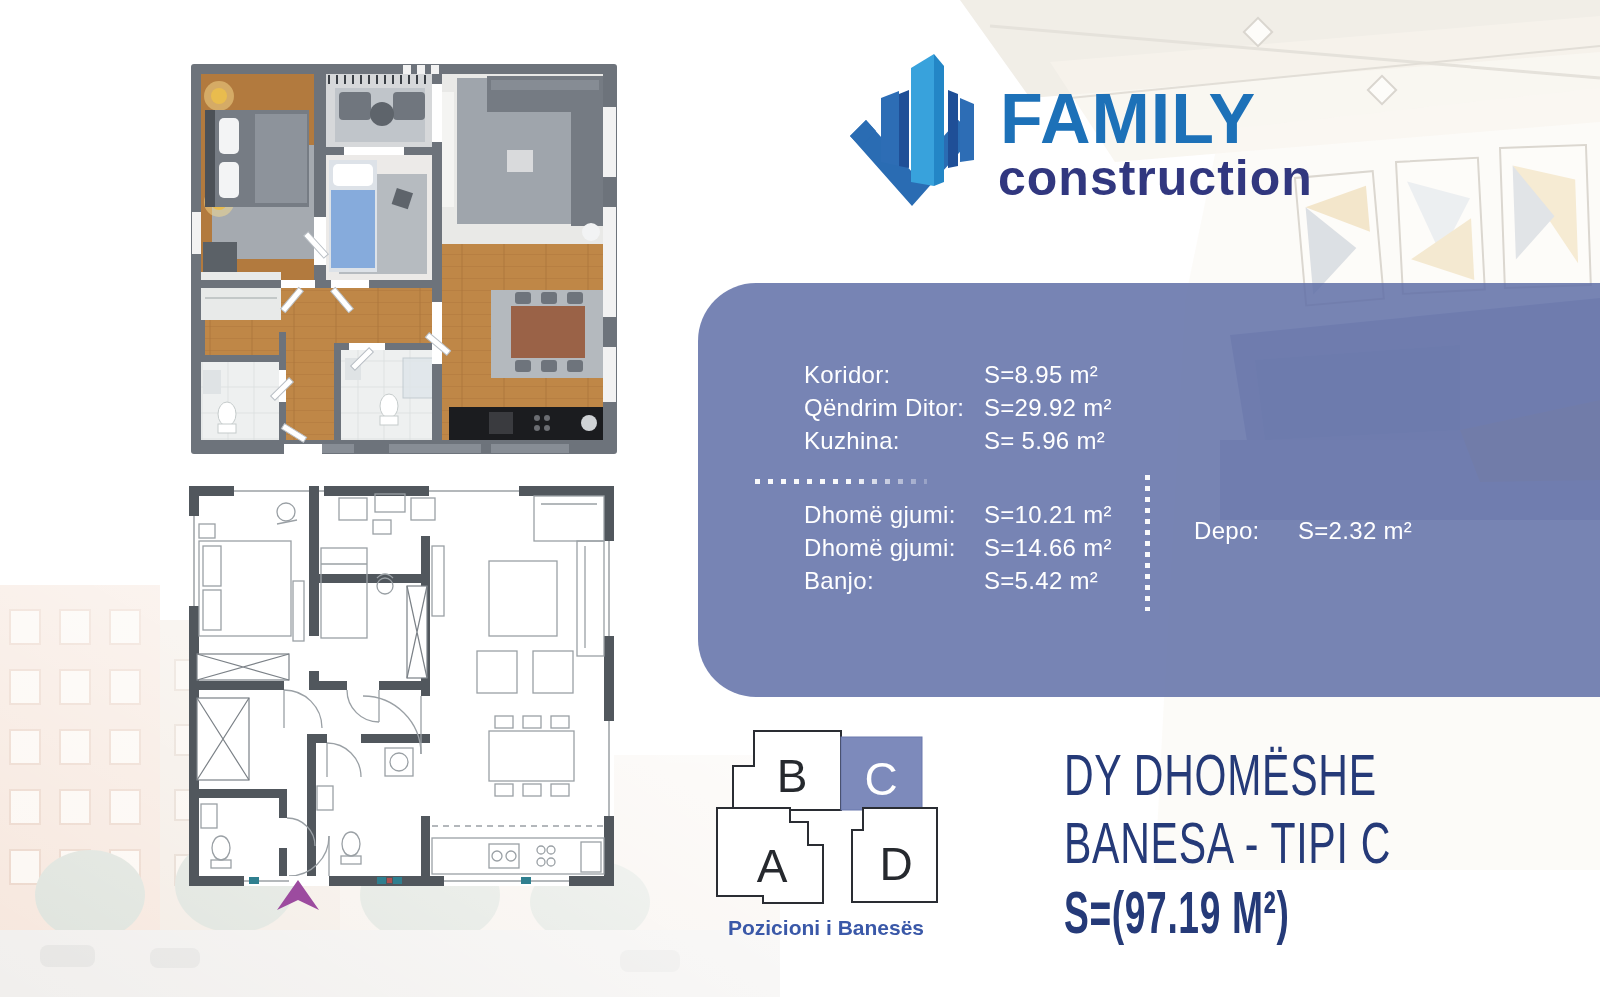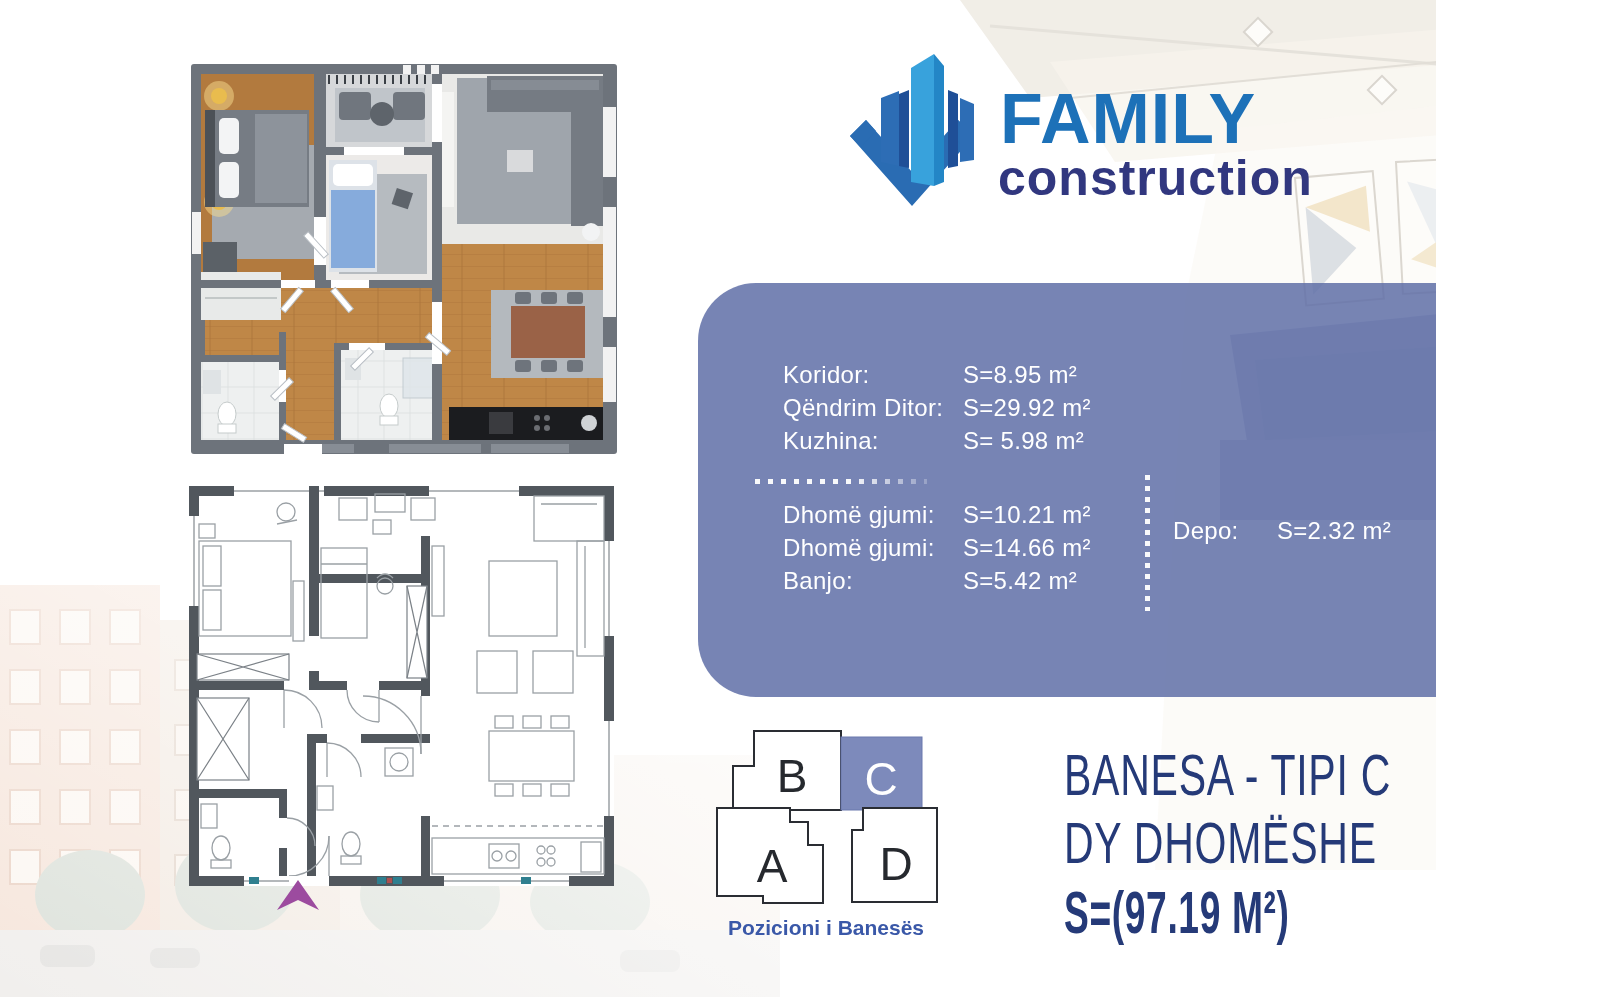--- a/index.html
+++ b/index.html
@@ -1,31 +1,31 @@
 <!DOCTYPE html>
 <html><head>
 <meta charset="utf-8">
 <style>
   html,body{margin:0;padding:0;background:#ffffff;}
-  .page{position:relative;width:1436px;height:997px;overflow:hidden;background:#ffffff;
+  .page{position:relative;width:1600px;height:997px;overflow:hidden;background:#ffffff;
         font-family:"Liberation Sans",sans-serif;}
   .abs{position:absolute;}
   svg{display:block;}
 
   
   .logo-icon{left:836px;top:46px;width:152px;height:184px;}
   .brand-name{left:1000px;top:84px;font-size:70px;font-weight:700;color:#1d71b8;letter-spacing:1px;line-height:70px;}
   .brand-tagline{left:998px;top:152px;font-size:50px;font-weight:600;color:#31377f;letter-spacing:1px;line-height:52px;}
 
   
   .panel{left:698px;top:283px;width:902px;height:414px;background:rgba(95,110,167,0.85);
          border-radius:58px 0 0 58px;}
   .panel .grp{position:absolute;color:#ffffff;font-size:24px;letter-spacing:.3px;}
   .panel .row{display:flex;height:33px;align-items:flex-start;}
-  .panel .lbl{width:180px;}
+  .panel .lbl{width:180px;margin-left:21px;}
   .grp-right .lbl{width:104px;}
   .grp-top{left:85px;top:78px;}
   .grp-left{left:85px;top:218px;}
   .grp-right{left:475px;top:234px;}
   .dots-h{left:57px;top:196px;width:172px;height:5px;
       background:repeating-linear-gradient(90deg,rgba(255,255,255,.95) 0 5px,rgba(255,255,255,0) 5px 13px);
       -webkit-mask-image:linear-gradient(90deg,#000 55%,rgba(0,0,0,.25));
       mask-image:linear-gradient(90deg,#000 55%,rgba(0,0,0,.25));}
   .dots-v{left:447px;top:192px;width:5px;height:136px;
       background:repeating-linear-gradient(180deg,rgba(255,255,255,.95) 0 5px,rgba(255,255,255,0) 5px 11px);}
@@ -474,21 +474,21 @@
       <div class="row">
         <span class="lbl">Koridor:</span>
         <span class="val">S=8.95 m²</span>
       </div>
       <div class="row">
         <span class="lbl">Qëndrim Ditor:</span>
         <span class="val">S=29.92 m²</span>
       </div>
       <div class="row">
         <span class="lbl">Kuzhina:</span>
-        <span class="val">S= 5.98 m²</span>
+        <span class="val">S= 5.96 m²</span>
       </div>
     </div>
 
     <div class="abs dots-h"></div>
     <div class="abs dots-v"></div>
 
     <div class="grp grp-left">
       <div class="row">
         <span class="lbl">Dhomë gjumi:</span>
         <span class="val">S=10.21 m²</span>
@@ -521,18 +521,18 @@
     <g font-family="Liberation Sans, sans-serif" font-size="46" fill="#26292e">
       <text x="92" y="92" text-anchor="middle">B</text>
       <text x="181" y="95" text-anchor="middle" fill="#ffffff">C</text>
       <text x="72" y="182" text-anchor="middle">A</text>
       <text x="196" y="180" text-anchor="middle">D</text>
     </g>
     <text x="126" y="235" text-anchor="middle" font-family="Liberation Sans, sans-serif" font-size="21" font-weight="bold" fill="#3a58a8">Pozicioni i Banesës</text>
   </svg>
 
   <div class="abs titleblock">
+    <span class="ln"><span class="t-reg">DY DHOMËSHE</span></span>
     <span class="ln"><span class="t-reg">BANESA - TIPI C</span></span>
-    <span class="ln"><span class="t-reg">DY DHOMËSHE</span></span>
     <span class="ln"><span class="t-bold">S=(97.19 M²)</span></span>
   </div>
 
 </div>
 
 </body></html>

